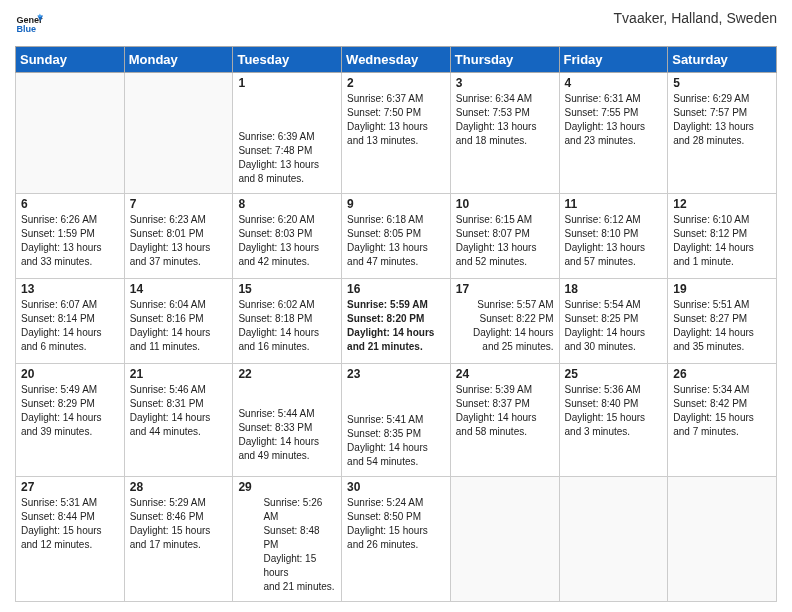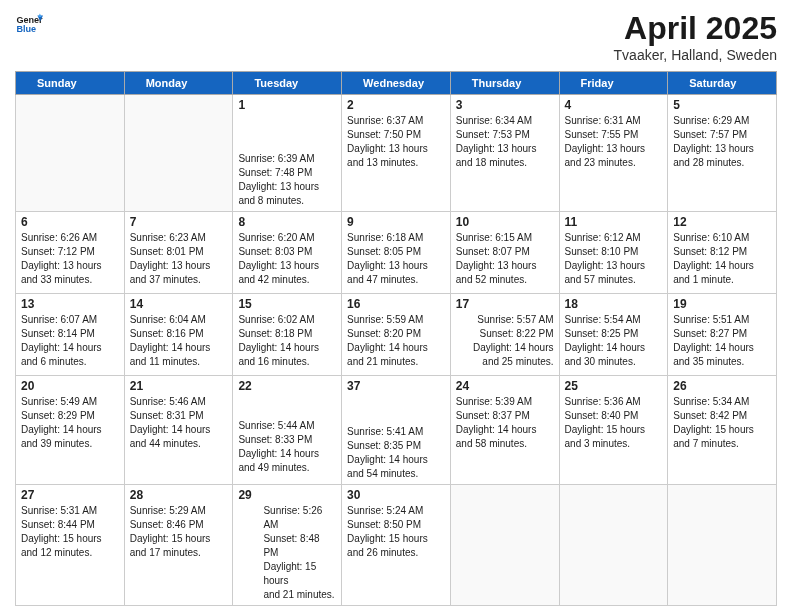--- a/index.html
+++ b/index.html
@@ -48,22 +48,22 @@
       flex: 1;
       border: 1px solid #ccc;
       border-collapse: collapse;
       width: 100%;
       table-layout: fixed;
     }
     .calendar th {
       background: #1565c0;
       color: #fff;
       text-align: left;
-      padding: 5px 21px;
-      font-size: 11px;
+      padding: 5px 4px;
+      font-size: 13px;
       font-weight: bold;
       border: 1px solid #aaa;
     }
     .calendar td {
       border: 1px solid #ccc;
       vertical-align: top;
       padding: 3px 5px;
       font-size: 10.5px;
       color: #222;
       height: 82px;
@@ -94,21 +94,20 @@
   <div class="header">
     <div class="logo">
       <svg class="logo-icon" viewBox="0 0 40 40">
         <text x="2" y="18" font-size="13" font-weight="bold" fill="#1a1a1a" font-family="Arial">General</text>
         <text x="2" y="32" font-size="13" font-weight="bold" fill="#1565c0" font-family="Arial">Blue</text>
         <polygon points="32,8 40,8 36,16" fill="#1565c0"></polygon>
         <polygon points="33,10 38,10 35.5,5" fill="#42a5f5"></polygon>
       </svg>
     </div>
     <div class="title-block">
-      <div class="month-title">April 2025</div>
       <div class="location">Tvaaker, Halland, Sweden</div>
     </div>
   </div>
 
   <table class="calendar">
     <thead>
       <tr>
       <th>Sunday</th>
           <th>Monday</th>
           <th>Tuesday</th>
@@ -155,21 +154,21 @@
             <div class="day-info" style="white-space: pre-line;">Sunrise: 6:29 AM
 Sunset: 7:57 PM
 Daylight: 13 hours
 and 28 minutes.</div>
           </td>
         </tr>
         <tr>
           <td>
             <span class="day-num">6</span>
             <div class="day-info" style="white-space: pre-line;">Sunrise: 6:26 AM
-Sunset: 7:12 PM
+Sunset: 1:59 PM
 Daylight: 13 hours
 and 33 minutes.</div>
           </td>
           <td>
             <span class="day-num">7</span>
             <div class="day-info" style="white-space: pre-line;">Sunrise: 6:23 AM
 Sunset: 8:01 PM
 Daylight: 13 hours
 and 37 minutes.</div>
           </td>
@@ -226,21 +225,21 @@
           </td>
           <td>
             <span class="day-num">15</span>
             <div class="day-info" style="white-space: pre-line;">Sunrise: 6:02 AM
 Sunset: 8:18 PM
 Daylight: 14 hours
 and 16 minutes.</div>
           </td>
           <td>
             <span class="day-num">16</span>
-            <div class="day-info" style="white-space: pre-line;">Sunrise: 5:59 AM
+            <div class="day-info" style="white-space: pre-line; font-weight: bold;">Sunrise: 5:59 AM
 Sunset: 8:20 PM
 Daylight: 14 hours
 and 21 minutes.</div>
           </td>
           <td>
             <span class="day-num">17</span>
             <div class="day-info" style="white-space: pre-line; text-align: right;">Sunrise: 5:57 AM
 Sunset: 8:22 PM
 Daylight: 14 hours
 and 25 minutes.</div>
@@ -276,21 +275,21 @@
 and 44 minutes.</div>
           </td>
           <td>
             <span class="day-num">22</span>
             <div class="day-info" style="white-space: pre-line; margin-top: 26px;">Sunrise: 5:44 AM
 Sunset: 8:33 PM
 Daylight: 14 hours
 and 49 minutes.</div>
           </td>
           <td>
-            <span class="day-num">37</span>
+            <span class="day-num">23</span>
             <div class="day-info" style="white-space: pre-line; margin-top: 32px;">Sunrise: 5:41 AM
 Sunset: 8:35 PM
 Daylight: 14 hours
 and 54 minutes.</div>
           </td>
           <td>
             <span class="day-num">24</span>
             <div class="day-info" style="white-space: pre-line;">Sunrise: 5:39 AM
 Sunset: 8:37 PM
 Daylight: 14 hours

